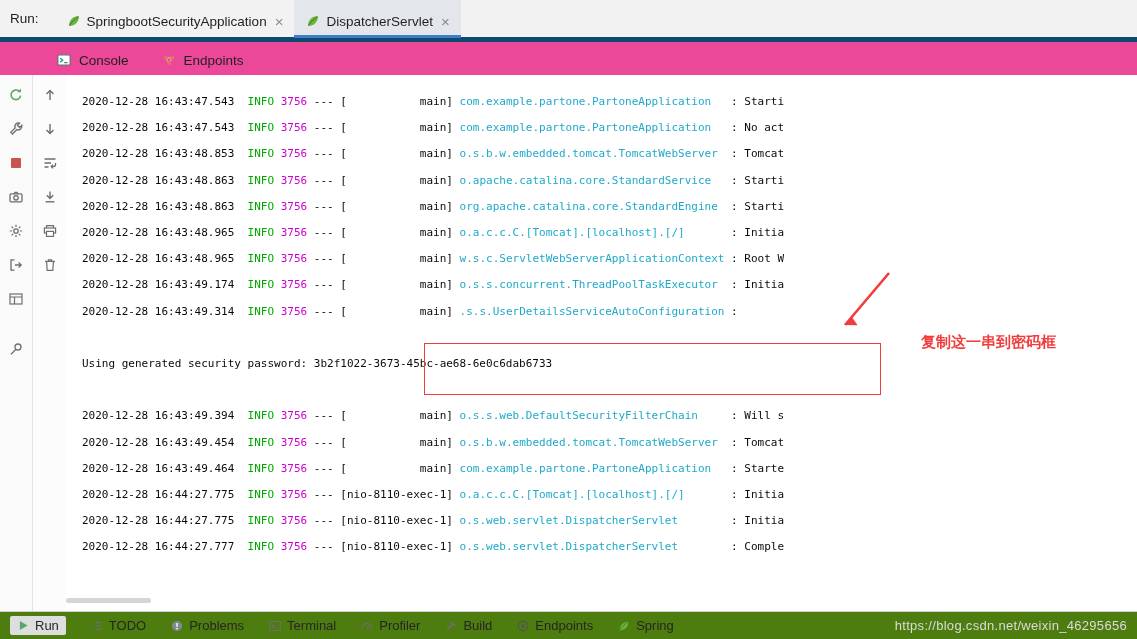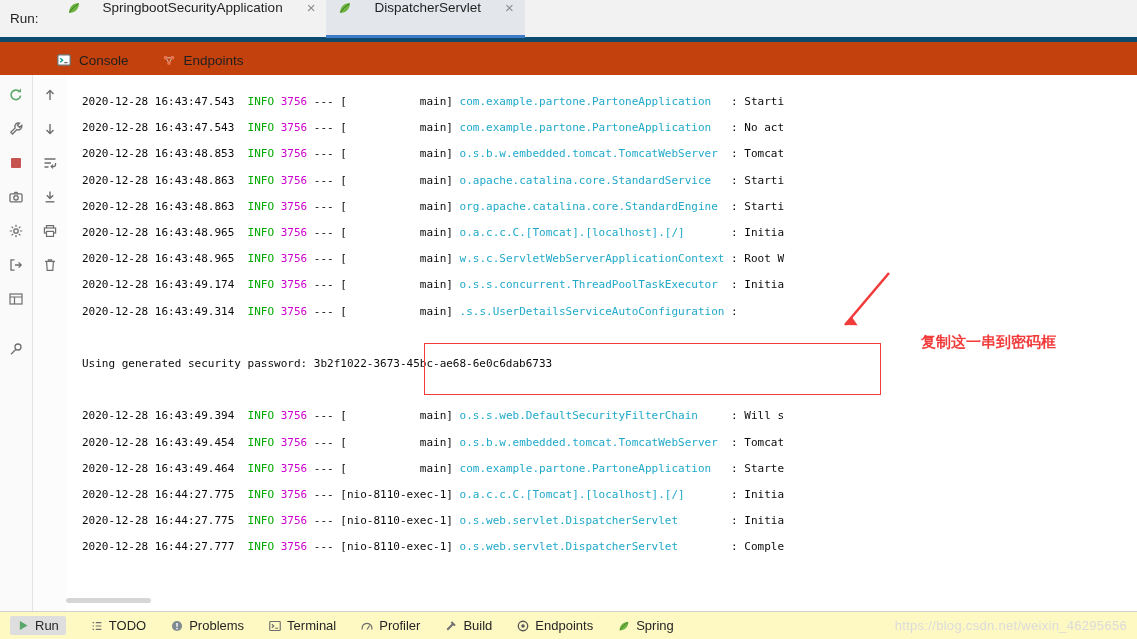--- a/index.html
+++ b/index.html
@@ -2,27 +2,27 @@
 <html style="--info: #00AA00; --pid: #CD00CD; --logger: #20A9C9; --annotation-red: #F23C3C; --tab-underline: #3E7BC8; --spring-green: #6DB33F;"><head>
 <meta charset="utf-8">
 <style>
   html,body{margin:0;padding:0}
   body{width:1137px;height:639px;position:relative;overflow:hidden;background:#fff;
        font-family:"Liberation Sans",sans-serif;color:#1f1f1f}
 
   
   .run-bar{height:37px;background:#F2F2F2;border-bottom:5px solid #0c4a6e;display:flex;align-items:stretch}
   .run-label{display:flex;align-items:center;padding:0 16px 0 10px;font-size:13.5px}
-  .tab{display:flex;align-items:flex-start;gap:21px;padding:0 11px;position:relative;font-size:13.5px;cursor:default}
+  .tab{display:flex;align-items:flex-end;gap:5px;padding:8px 11px;position:relative;font-size:13.5px;cursor:default}
   .tab.selected{background:#E3E7EC}
   .tab.selected::after{content:"";position:absolute;left:0;right:0;bottom:-1px;height:3px;background:var(--tab-underline)}
   .tab .close{color:#8a8a8a;font-size:15px;margin-left:3px;line-height:1}
 
   
-  .view-bar{height:36px;background:#c2410c;border-bottom:1px solid #D8D8D8;display:flex;align-items:center;gap:32px;padding-left:56px;font-size:13.5px}
+  .view-bar{height:36px;background:#ec4899;border-bottom:1px solid #D8D8D8;display:flex;align-items:center;gap:32px;padding-left:56px;font-size:13.5px}
   .view-tab{display:flex;align-items:center;gap:7px}
 
   
   .main{position:absolute;top:75px;left:0;right:0;bottom:27px;display:flex}
   .tool-col{width:32px;background:#FAFAFA;display:flex;flex-direction:column;align-items:center;padding-top:8px;flex:none}
   .tool-col-1{border-right:1px solid #E4E4E4}
   .tool-col-2{width:33px;background:#FCFCFC}
   .tbtn{width:26px;height:24px;margin-bottom:10px;display:flex;align-items:center;justify-content:center;background:none;border:none;padding:0;cursor:default}
   .tbtn.gap{margin-top:16px}
 
@@ -35,21 +35,21 @@
   .t-logger{color:var(--logger)}
 
   .pw-box{position:absolute;left:358px;top:268px;width:455px;height:50px;border:1.5px solid var(--annotation-red);pointer-events:none}
   .arrow{position:absolute;left:765px;top:192px;width:70px;height:72px;pointer-events:none}
   .arrow line{stroke:var(--annotation-red)}
   .arrow .head{fill:var(--annotation-red)}
   .annotation{position:absolute;left:855px;top:258px;color:var(--annotation-red);font-size:15px;font-weight:600;white-space:nowrap}
   .hscroll{position:absolute;left:0;bottom:9px;width:85px;height:5px;border-radius:3px;background:#D6D6D6}
 
   
-  .status-bar{position:absolute;left:0;right:0;bottom:0;height:27px;background:#fef9c3;border-top:1px solid #D1D1D1;
+  .status-bar{position:absolute;left:0;right:0;bottom:0;height:27px;background:#4d7c0f;border-top:1px solid #D1D1D1;
               display:flex;align-items:center;gap:24px;padding:0 10px;font-size:13px;color:#262626}
   .sb-item{display:flex;align-items:center;gap:5px}
   .sb-item.active{background:#DEDEDE;padding:2px 7px;border-radius:2px}
   .watermark{position:absolute;right:10px;bottom:6px;font-size:13px;color:#DBDBDB;letter-spacing:.3px}
 
   .ic{display:block}
 </style>
 </head>
 <body>
 

